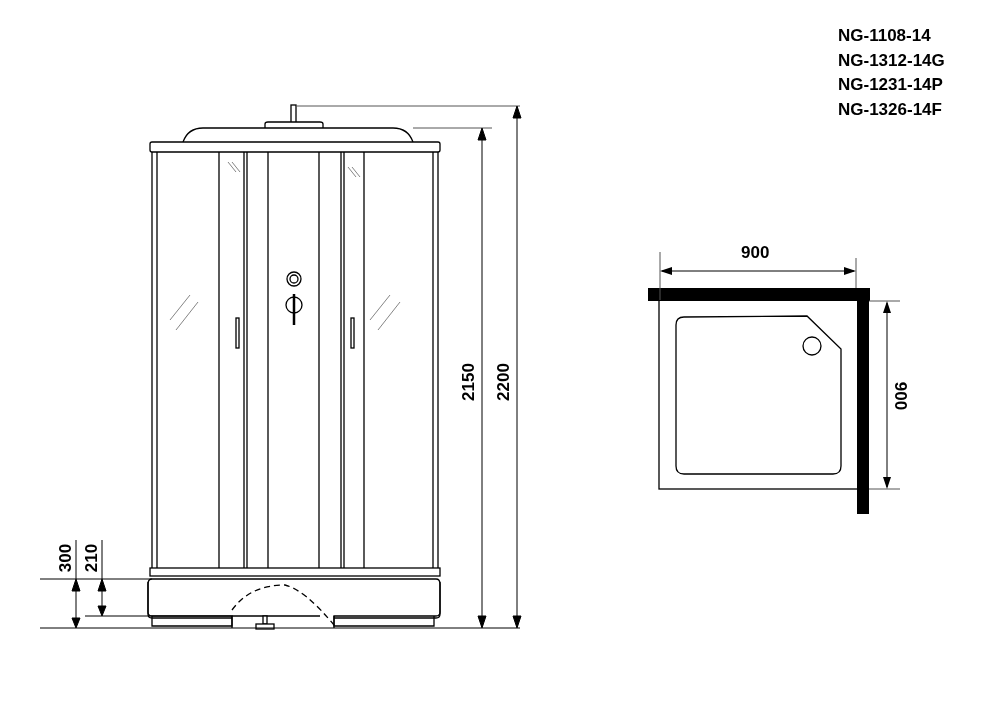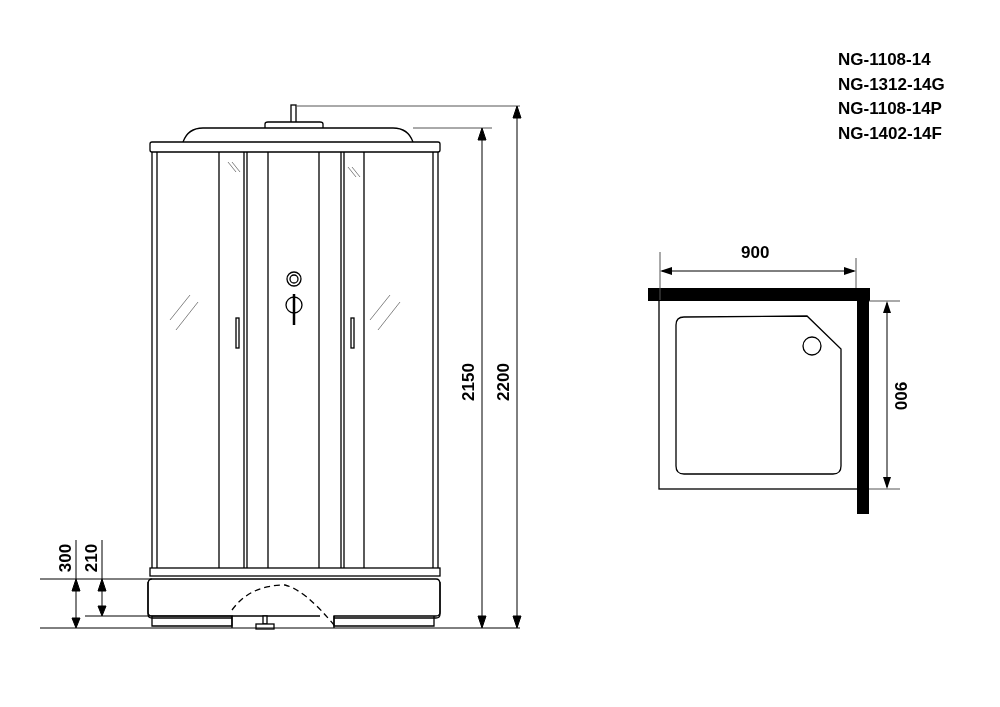--- a/index.html
+++ b/index.html
@@ -1,18 +1,18 @@
 <!DOCTYPE html>
 <html><head>
 <meta charset="utf-8">
 <style>
   html, body { margin: 0; padding: 0; background: #ffffff; }
   body { width: 1000px; height: 707px; position: relative; overflow: hidden; font-family: "Liberation Sans", sans-serif; }
   #drawing { position: absolute; left: 0; top: 0; }
-  .models { position: absolute; left: 838px; top: 48px; font-weight: bold; font-size: 17px; line-height: 24.5px; color: #000; }
+  .models { position: absolute; left: 838px; top: 24px; font-weight: bold; font-size: 17px; line-height: 24.5px; color: #000; }
   .models div { white-space: nowrap; }
   .dim { position: absolute; font-weight: bold; font-size: 17px; color: #000; white-space: nowrap; }
   .rot-ccw { transform-origin: center center; transform: rotate(-90deg); }
   .rot-cw { transform-origin: center center; transform: rotate(90deg); }
 </style>
 </head>
 <body>
 
 <svg id="drawing" width="1000" height="707" viewBox="0 0 1000 707" xmlns="http://www.w3.org/2000/svg">
   <g fill="none" stroke="#000" stroke-width="1.3">
@@ -111,22 +111,22 @@
     <line x1="869" y1="301" x2="900" y2="301" stroke-width="1" stroke="#555"></line>
     <line x1="869" y1="489" x2="900" y2="489" stroke-width="1" stroke="#555"></line>
     <line x1="887" y1="303" x2="887" y2="487" stroke-width="1"></line>
     <path d="M883 313 L887 301 L891 313 Z M883 477 L887 489 L891 477 Z" fill="#000" stroke="none"></path>
   </g>
 </svg>
 
 <div class="models">
   <div>NG-1108-14</div>
   <div>NG-1312-14G</div>
-  <div>NG-1108-14P</div>
-  <div>NG-1402-14F</div>
+  <div>NG-1231-14P</div>
+  <div>NG-1326-14F</div>
 </div>
 
 <div class="dim rot-ccw" style="left:449px; top:372px; width:40px; text-align:center;">2150</div>
 <div class="dim rot-ccw" style="left:484px; top:372px; width:40px; text-align:center;">2200</div>
 <div class="dim rot-ccw" style="left:50px; top:548px; width:32px; text-align:center;">300</div>
 <div class="dim rot-ccw" style="left:76px; top:548px; width:32px; text-align:center;">210</div>
 <div class="dim" style="left:741px; top:243px;">900</div>
 <div class="dim rot-cw" style="left:884px; top:386px; width:32px; text-align:center;">900</div>
 
 </body></html>

